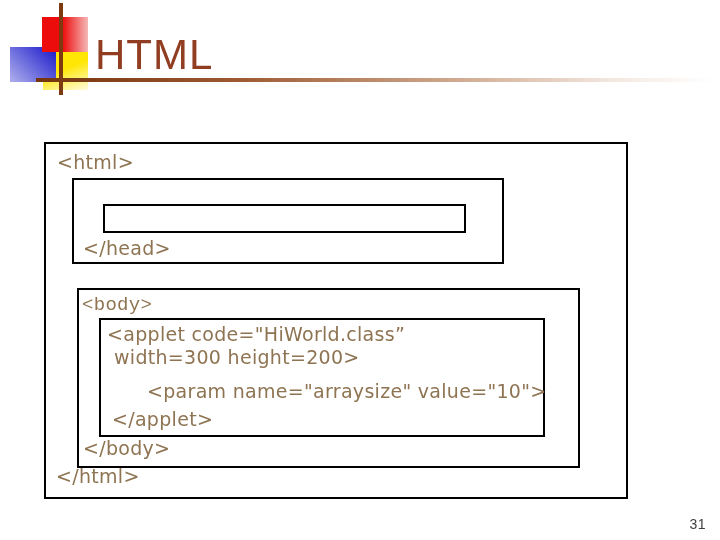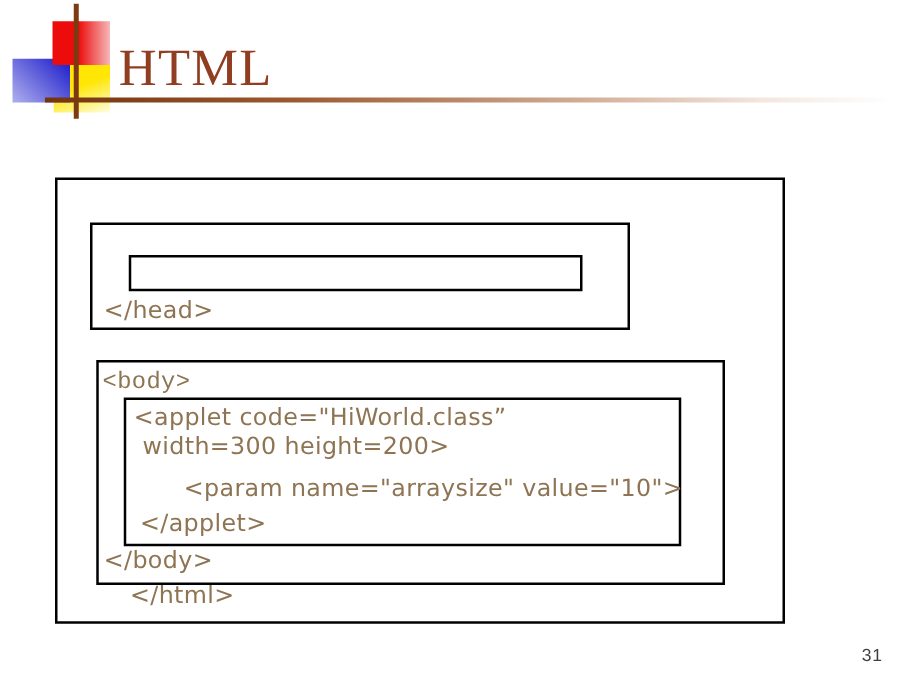--- a/index.html
+++ b/index.html
@@ -24,21 +24,21 @@
   .sq-red{left:42px;top:17px;width:46px;height:35px;
     background:linear-gradient(90deg,#ed0c0c 45%,#f5b8b8 100%);}
   .v-line{position:absolute;left:59px;top:3px;width:4px;height:92px;
     background:var(--line-brown,#7d3a10);}
   .h-line{position:absolute;left:36px;top:78px;width:676px;height:4px;
     background:linear-gradient(90deg,#74340c 0%,#9d5a31 30%,#cfa98f 62%,#f3e7df 85%,#ffffff 100%);}
 
   
   .slide-title{
     position:absolute;left:95px;top:34px;
-    font-family:Liberation Serif, serif;
+    font-family:Liberation Sans, sans-serif;
     font-size:42px;line-height:42px;color:var(--title-text,#913d22);
     letter-spacing:1px;white-space:nowrap;
   }
 
   
   .box{position:absolute;border:2px solid var(--border-black,#000);box-sizing:border-box;background:transparent;}
   .box-outer {left:44px; top:142px;width:584px;height:357px;}
   .box-head  {left:72px; top:178px;width:432px;height:86px;}
   .box-title {left:103px;top:204px;width:363px;height:29px;}
   .box-body  {left:77px; top:288px;width:503px;height:180px;}
@@ -54,21 +54,21 @@
   .l-html   {left:57px; top:151px;}
   .l-head   {left:83px; top:180px;}
   .l-title  {left:114px;top:208px;}
   .l-headc  {left:83px; top:237px;}
   .l-body   {left:82px; top:294px;font-family:Liberation Mono, monospace;}
   .l-applet {left:107px;top:323px;}
   .l-width  {left:114px;top:346px;}
   .l-param  {left:147px;top:380px;}
   .l-appletc{left:112px;top:408px;}
   .l-bodyc  {left:83px; top:437px;}
-  .l-htmlc  {left:56px; top:465px;margin-left:48px;}
+  .l-htmlc  {left:56px; top:465px;}
 
   
   .page-number{
     position:absolute;right:14px;top:516px;
     font-size:14px;color:#3f3f3f;letter-spacing:0.5px;
   }
 </style>
 </head>
 <body>
 
@@ -81,20 +81,21 @@
   <div class="h-line"></div>
 
   <div class="slide-title">HTML</div>
 
   <div class="box box-outer"></div>
   <div class="box box-head"></div>
   <div class="box box-title"></div>
   <div class="box box-body"></div>
   <div class="box box-applet"></div>
 
+  <div class="code-line l-html">&lt;html&gt;</div>
   <div class="code-line l-headc">&lt;/head&gt;</div>
   <div class="code-line l-body">&lt;body&gt;</div>
   <div class="code-line l-applet">&lt;applet code="HiWorld.class”</div>
   <div class="code-line l-width">width=300 height=200&gt;</div>
   <div class="code-line l-param">&lt;param name="arraysize" value="10"&gt;</div>
   <div class="code-line l-appletc">&lt;/applet&gt;</div>
   <div class="code-line l-bodyc">&lt;/body&gt;</div>
   <div class="code-line l-htmlc">&lt;/html&gt;</div>
 
   <div class="page-number">31</div>

